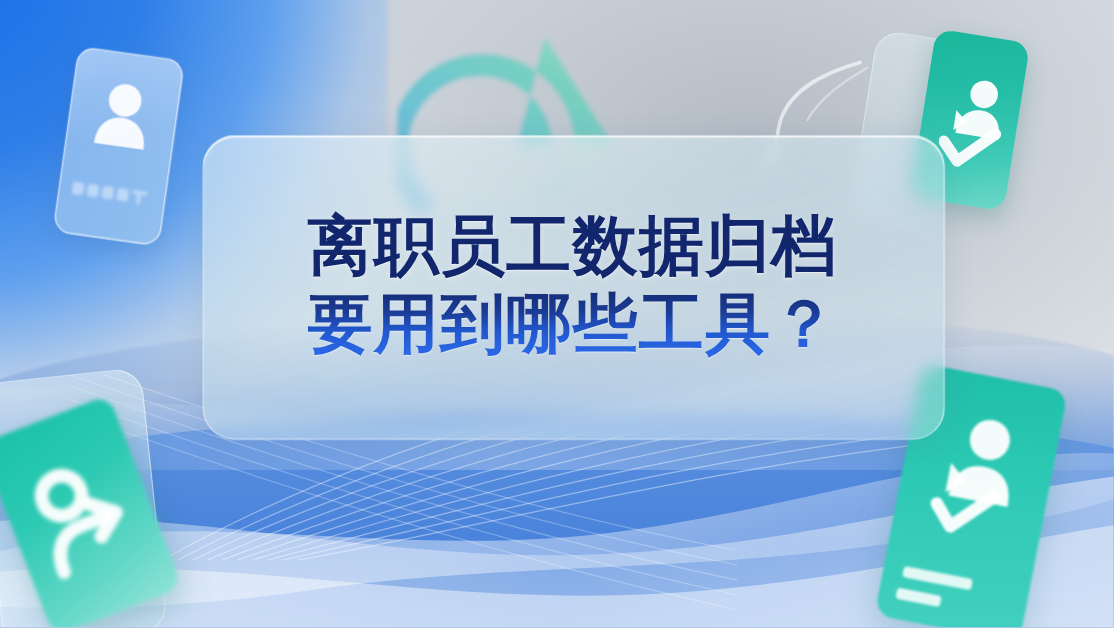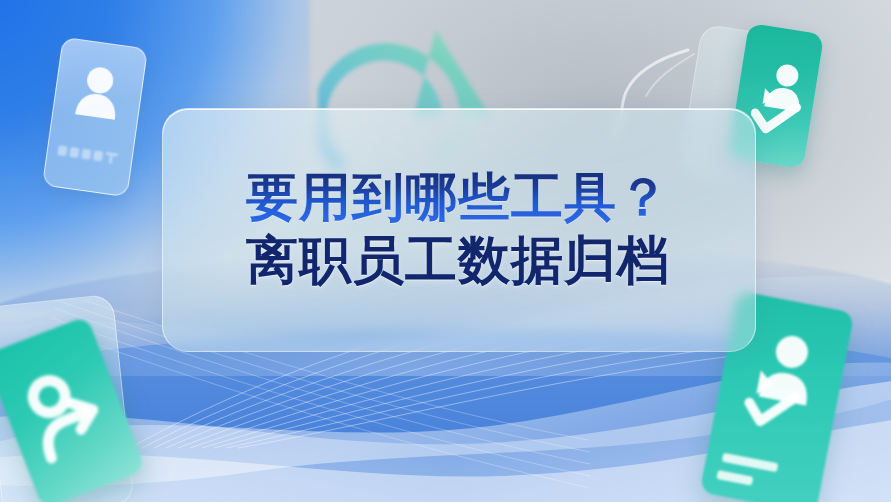--- a/index.html
+++ b/index.html
@@ -311,17 +311,17 @@
         <path d="M12,80 L26,96 L56,66" stroke="rgba(255,255,255,0.95)" stroke-width="10" fill="none" stroke-linecap="round" stroke-linejoin="round"></path>
       </svg>
     </div>
     <div class="bar" style="left:16px;top:162px;width:56px;height:9px;"></div>
     <div class="bar" style="left:14px;top:180px;width:36px;height:9px;"></div>
   </div>
 
   <div class="glass"></div>
 
   <div class="headline">
+    <div class="line line1">离职员工数据归档</div>
     <div class="line line2">要用到哪些工具？</div>
-    <div class="line line1">离职员工数据归档</div>
   </div>
 
 </div>
 
 </body></html>

